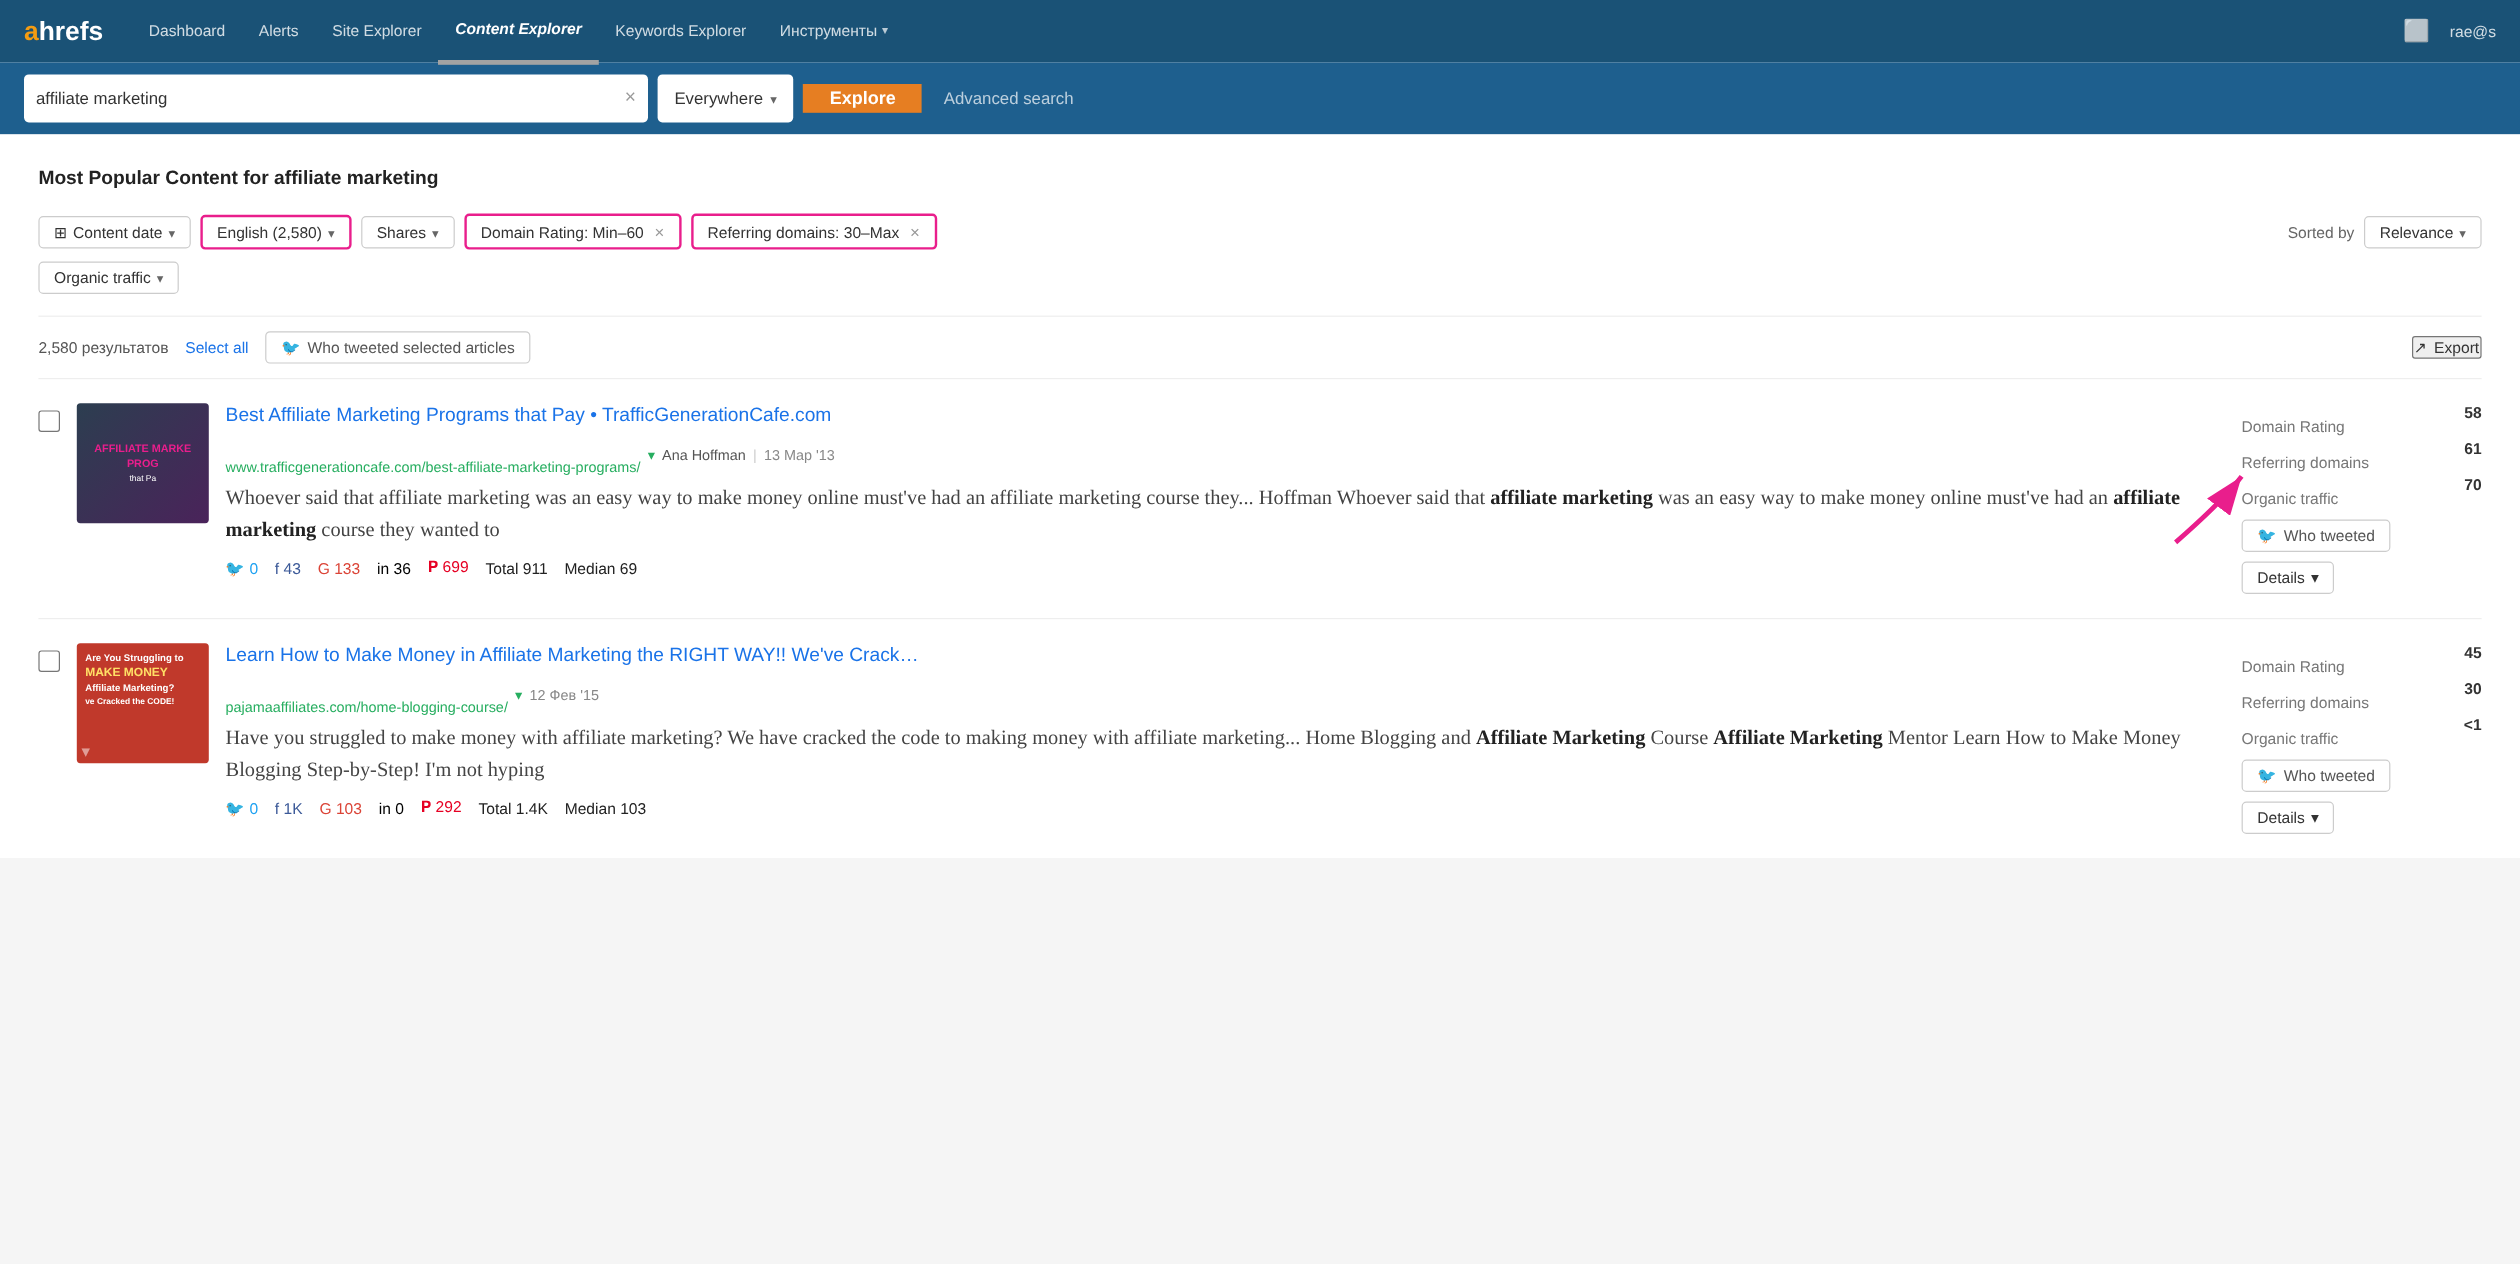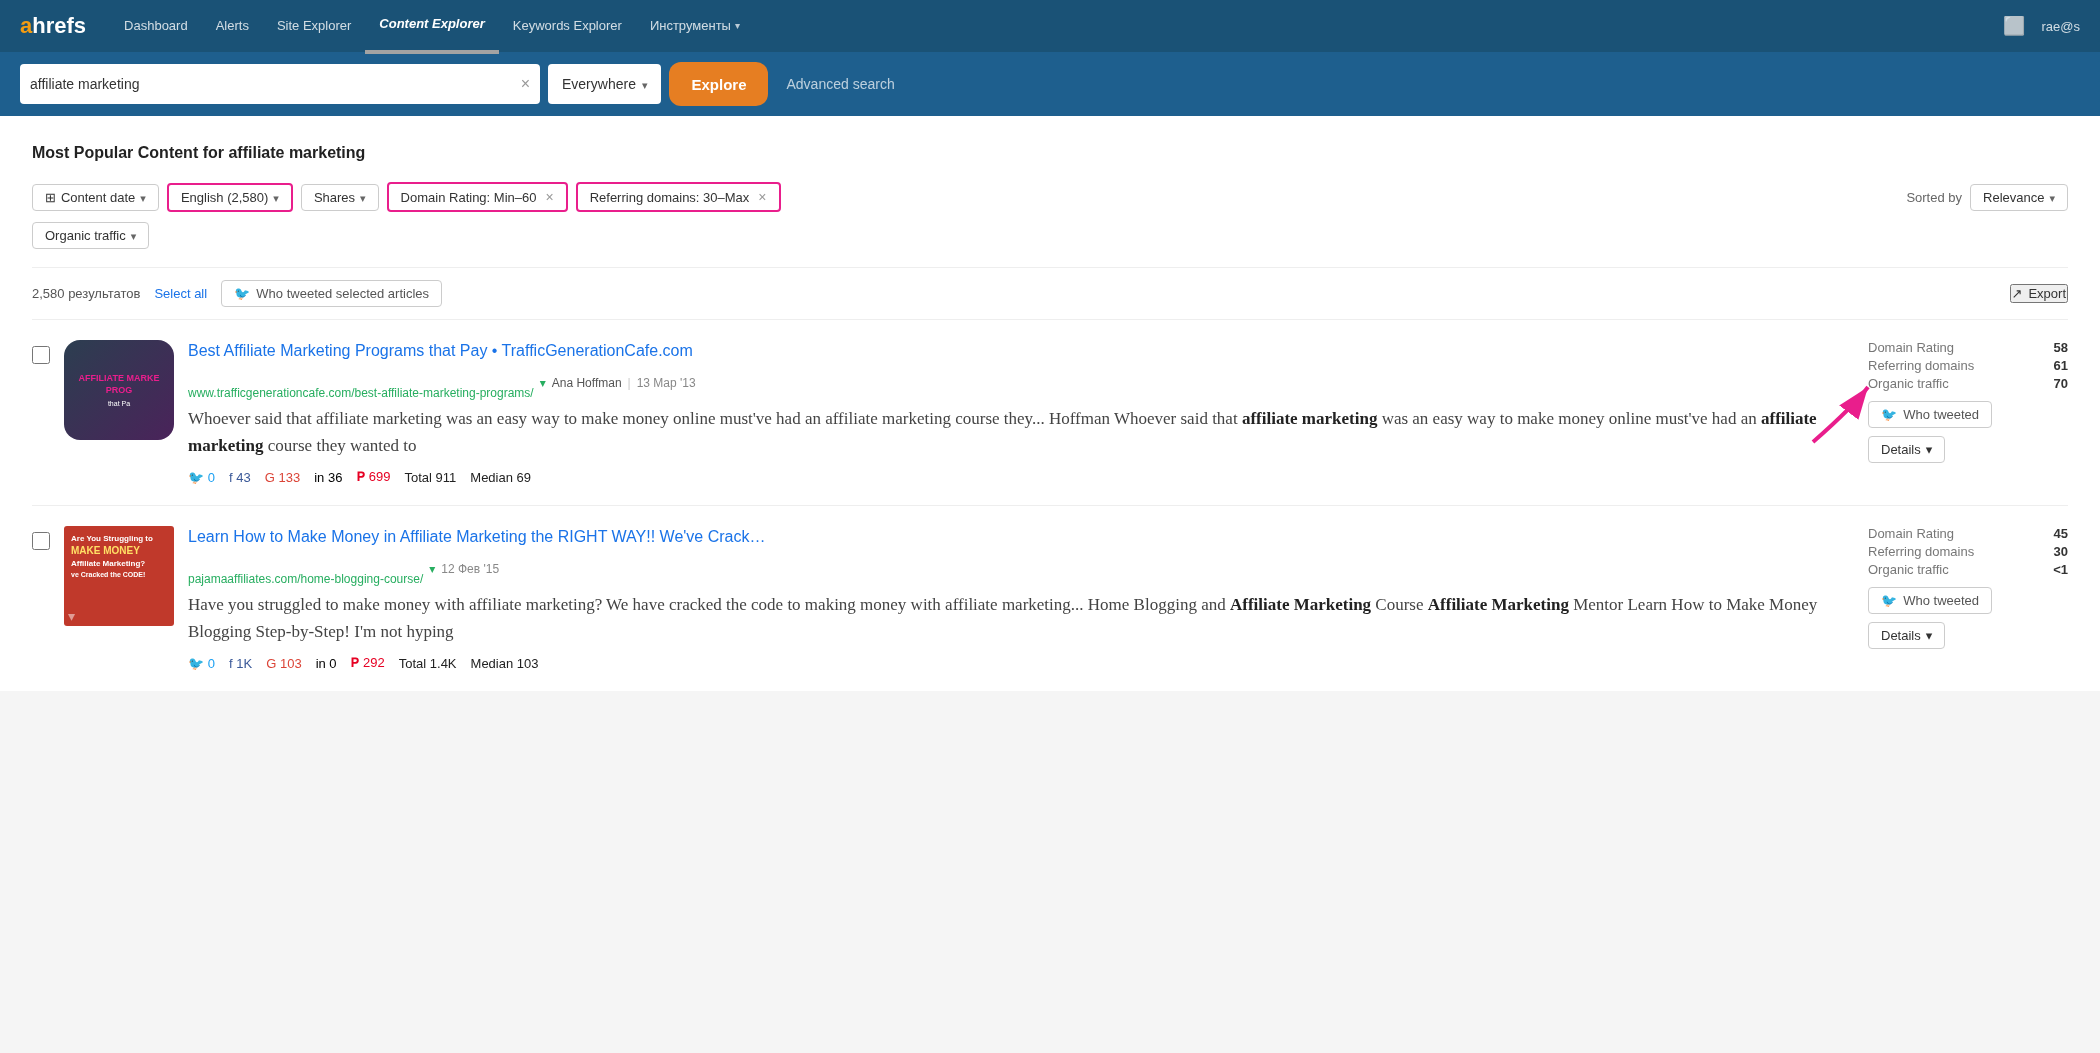--- a/index.html
+++ b/index.html
@@ -13,21 +13,21 @@
     .nav-link { color: rgba(255,255,255,0.8); text-decoration: none; padding: 0 14px; font-size: 13px; line-height: 52px; white-space: nowrap; }
     .nav-link.active { color: white; font-weight: 600; border-bottom: 4px solid #a3a3a3; font-style: italic; }
     .nav-right { margin-left: auto; display: flex; align-items: center; gap: 16px; color: rgba(255,255,255,0.8); font-size: 13px; }
 
     
     .search-bar { background: #1e5f8e; padding: 10px 20px; display: flex; align-items: center; gap: 8px; }
     .search-input-wrap { display: flex; align-items: center; background: white; border-radius: 4px; flex: 0 0 520px; height: 40px; padding: 0 10px; }
     .search-input { border: none; outline: none; font-size: 14px; flex: 1; color: #333; }
     .search-clear { color: #999; cursor: pointer; font-size: 16px; }
     .dropdown-btn { display: flex; align-items: center; gap: 6px; background: white; border: none; border-radius: 4px; height: 40px; padding: 0 14px; cursor: pointer; font-size: 14px; color: #333; }
-    .explore-btn { background: #e67e22; color: white; border: none; border-radius: 12px; height: 44px; padding: 0 22px; font-size: 15px; font-weight: 600; cursor: pointer; }
+    .explore-btn { background: #e67e22; color: white; border: none; border-radius: 0; height: 24px; padding: 0 22px; font-size: 15px; font-weight: 600; cursor: pointer; }
     .adv-search { color: rgba(255,255,255,0.7); font-size: 14px; cursor: pointer; padding: 0 10px; }
 
     
     .main { background: white; padding: 28px 32px 0 32px; }
     .page-title { font-size: 16px; font-weight: 700; margin-bottom: 20px; color: #222; }
 
     
     .filters-row { display: flex; align-items: center; flex-wrap: wrap; gap: 8px; margin-bottom: 10px; }
     .filter-btn { display: flex; align-items: center; gap: 5px; border: 1px solid #ccc; border-radius: 4px; padding: 5px 12px; background: white; cursor: pointer; font-size: 13px; color: #333; }
     .filter-btn.highlighted { border: 2px solid #e91e8c; }
@@ -40,21 +40,21 @@
     .results-meta { display: flex; align-items: center; gap: 14px; padding: 12px 0; border-top: 1px solid #eee; font-size: 13px; color: #555; }
     .select-all { color: #1a73e8; cursor: pointer; font-weight: 500; }
     .who-tweeted-btn { display: flex; align-items: center; gap: 6px; border: 1px solid #ccc; border-radius: 4px; padding: 5px 12px; background: white; cursor: pointer; font-size: 13px; color: #555; }
     .export-btn { margin-left: auto; display: flex; align-items: center; gap: 6px; font-size: 13px; color: #333; cursor: pointer; }
 
     
     .articles { }
     .article-card { display: flex; align-items: flex-start; padding: 20px 0; border-top: 1px solid #eee; gap: 14px; position: relative; }
     .article-checkbox { width: 18px; height: 18px; border: 1px solid #ccc; border-radius: 3px; flex-shrink: 0; margin-top: 6px; cursor: pointer; background: white; }
     .article-thumb { width: 110px; height: 100px; background: #333; flex-shrink: 0; border-radius: 3px; overflow: hidden; display: flex; align-items: center; justify-content: center; }
-    .thumb-1 { background: linear-gradient(135deg, #2c3e50, #4a235a); display: flex; flex-direction: column; align-items: center; justify-content: center; padding: 8px; border-radius: 16px; }
+    .thumb-1 { background: linear-gradient(135deg, #2c3e50, #4a235a); display: flex; flex-direction: column; align-items: center; justify-content: center; padding: 8px; }
     .thumb-text { color: #e91e8c; font-size: 9px; font-weight: 700; text-align: center; line-height: 1.3; text-transform: uppercase; }
     .thumb-sub { color: white; font-size: 7px; text-align: center; margin-top: 4px; }
 
     .article-body { flex: 1; min-width: 0; }
     .article-title { font-size: 16px; color: #1a73e8; font-weight: 500; text-decoration: none; cursor: pointer; display: block; margin-bottom: 4px; line-height: 1.4; }
     .article-url { color: #27ae60; font-size: 12px; margin-bottom: 6px; display: flex; align-items: center; gap: 6px; }
     .article-url a { color: #27ae60; text-decoration: none; margin-top: 20px; }
     .article-author { color: #555; font-size: 12px; }
     .article-date { color: #888; font-size: 12px; }
     .article-snippet { font-size: 17px; color: #444; line-height: 1.55; margin-bottom: 10px; font-family: Liberation Serif, serif; }
@@ -64,21 +64,21 @@
     .stat-facebook { color: #3b5998; }
     .stat-google { color: #db4437; }
     .stat-linkedin { color: #000000; }
     .stat-pinterest { color: #e60023; }
     .stat-total { color: #222; }
     .stat-median { color: #222; }
 
     .article-side { flex-shrink: 0; width: 200px; text-align: right; }
     .side-stats { font-size: 13px; color: #555; margin-bottom: 10px; }
     .side-stat-row { display: flex; justify-content: space-between; margin-bottom: 3px; }
-    .side-stat-label { color: #777; }
+    .side-stat-label { color: #777; margin-top: 12px; }
     .side-stat-val { color: #333; font-weight: 600; }
     .who-tweeted-side { display: flex; align-items: center; gap: 6px; border: 1px solid #ccc; border-radius: 4px; padding: 5px 12px; background: white; cursor: pointer; font-size: 13px; color: #555; margin-bottom: 8px; justify-content: center; }
     .details-btn { display: flex; align-items: center; gap: 5px; border: 1px solid #ccc; border-radius: 4px; padding: 5px 12px; background: white; cursor: pointer; font-size: 13px; color: #333; justify-content: center; }
 
     
     .arrow-wrap { position: absolute; right: 210px; bottom: 60px; pointer-events: none; }
 
     
     .chevron::after { content: '▾'; font-size: 11px; color: #666; }
 

